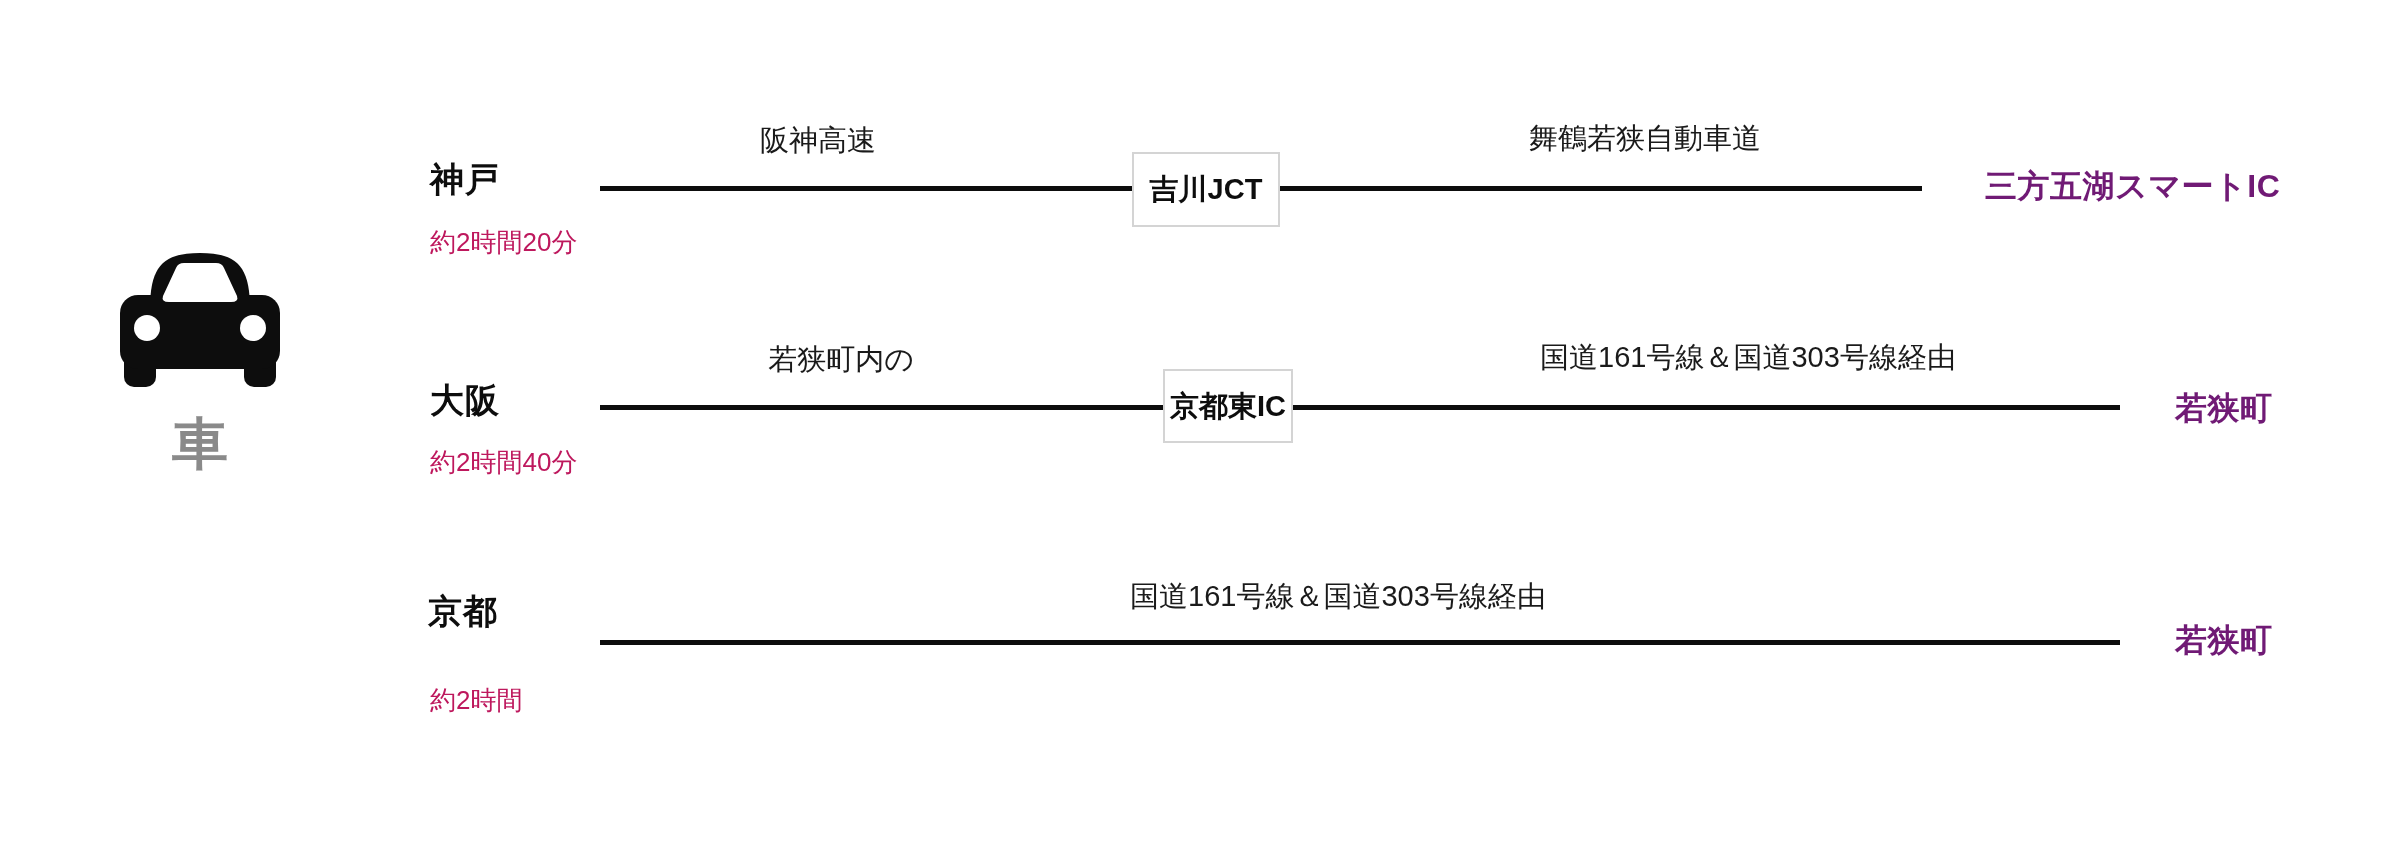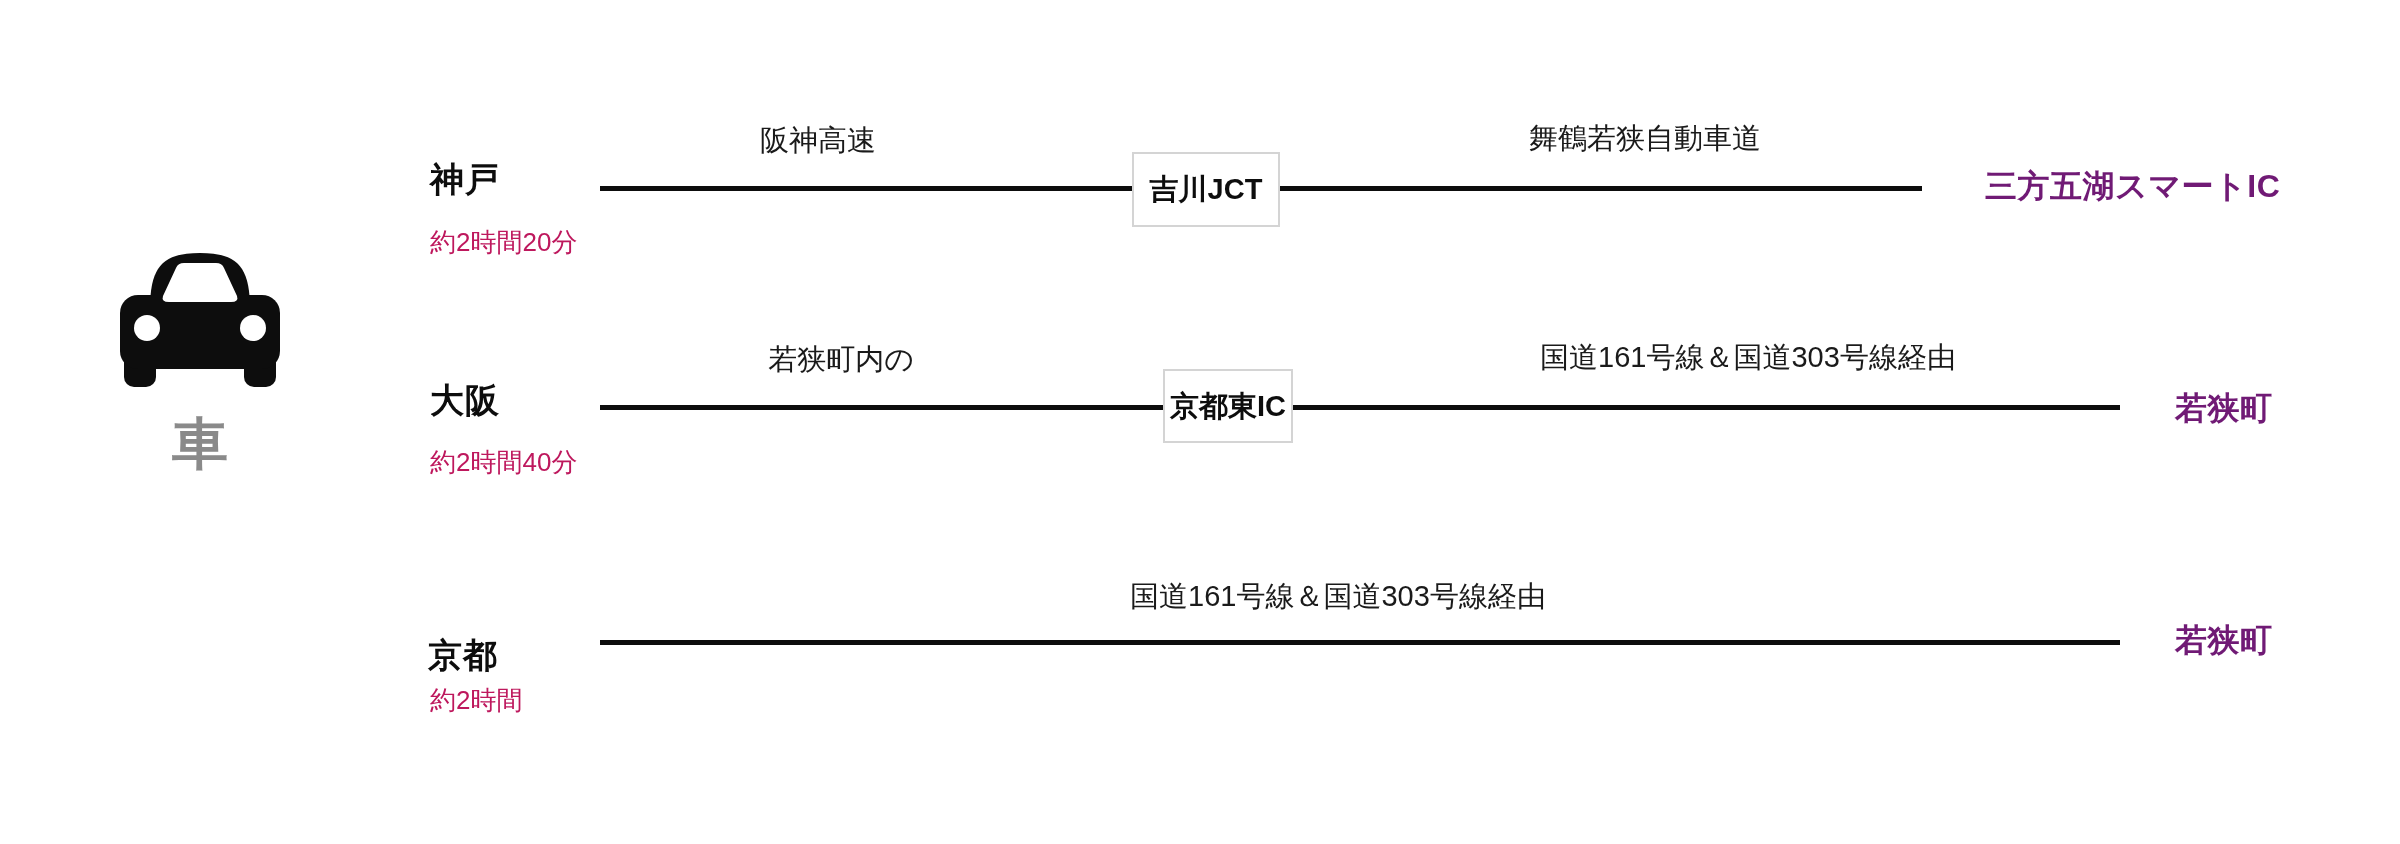--- a/index.html
+++ b/index.html
@@ -95,19 +95,19 @@
   <div class="destination" style="left:1985px; top:170px">三方五湖スマートIC</div>
 
   <div class="origin" style="left:430px; top:383px">大阪</div>
   <div class="duration" style="left:430px; top:449px">約2時間40分</div>
   <div class="route-line" style="left:600px; top:405px; width:1520px"></div>
   <div class="road-label" style="left:830px; top:345px">若狭町内の</div>
   <div class="road-label" style="left:1737px; top:343px">国道161号線＆国道303号線経由</div>
   <div class="junction-box" style="left:1163px; top:369px; width:130px; height:74px">京都東IC</div>
   <div class="destination" style="left:2175px; top:392px">若狭町</div>
 
-  <div class="origin" style="left:428px; top:638px">京都</div>
+  <div class="origin" style="left:428px; top:594px">京都</div>
   <div class="duration" style="left:430px; top:687px">約2時間</div>
   <div class="route-line" style="left:600px; top:640px; width:1520px"></div>
   <div class="road-label" style="left:1327px; top:582px">国道161号線＆国道303号線経由</div>
   <div class="destination" style="left:2175px; top:624px">若狭町</div>
 
 </div>
 
 </body></html>

